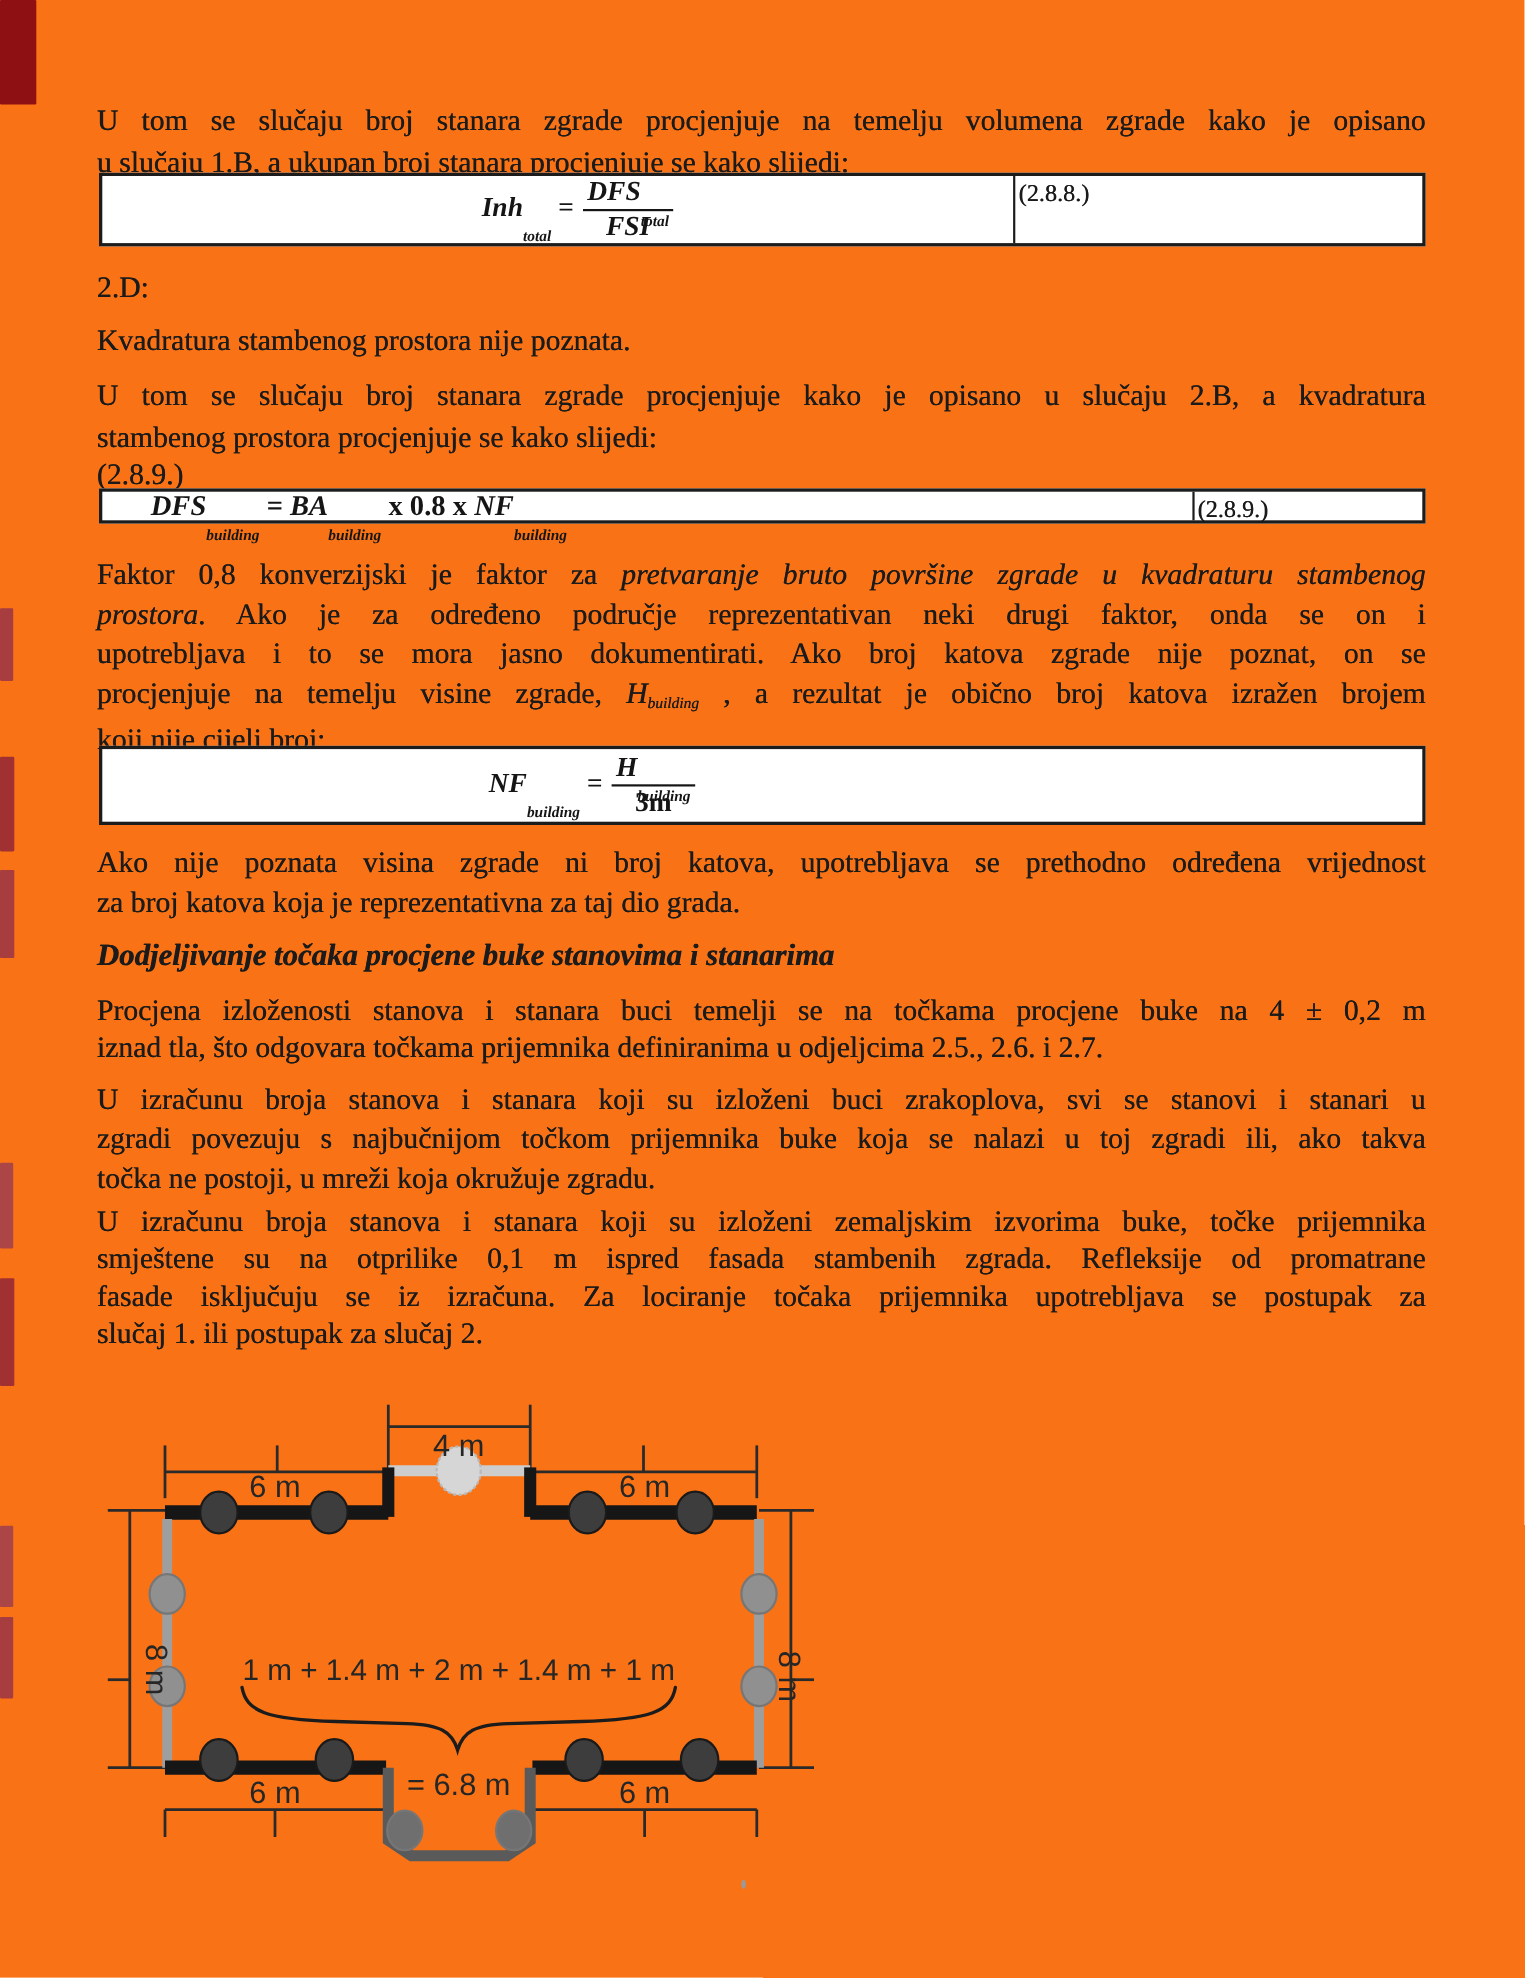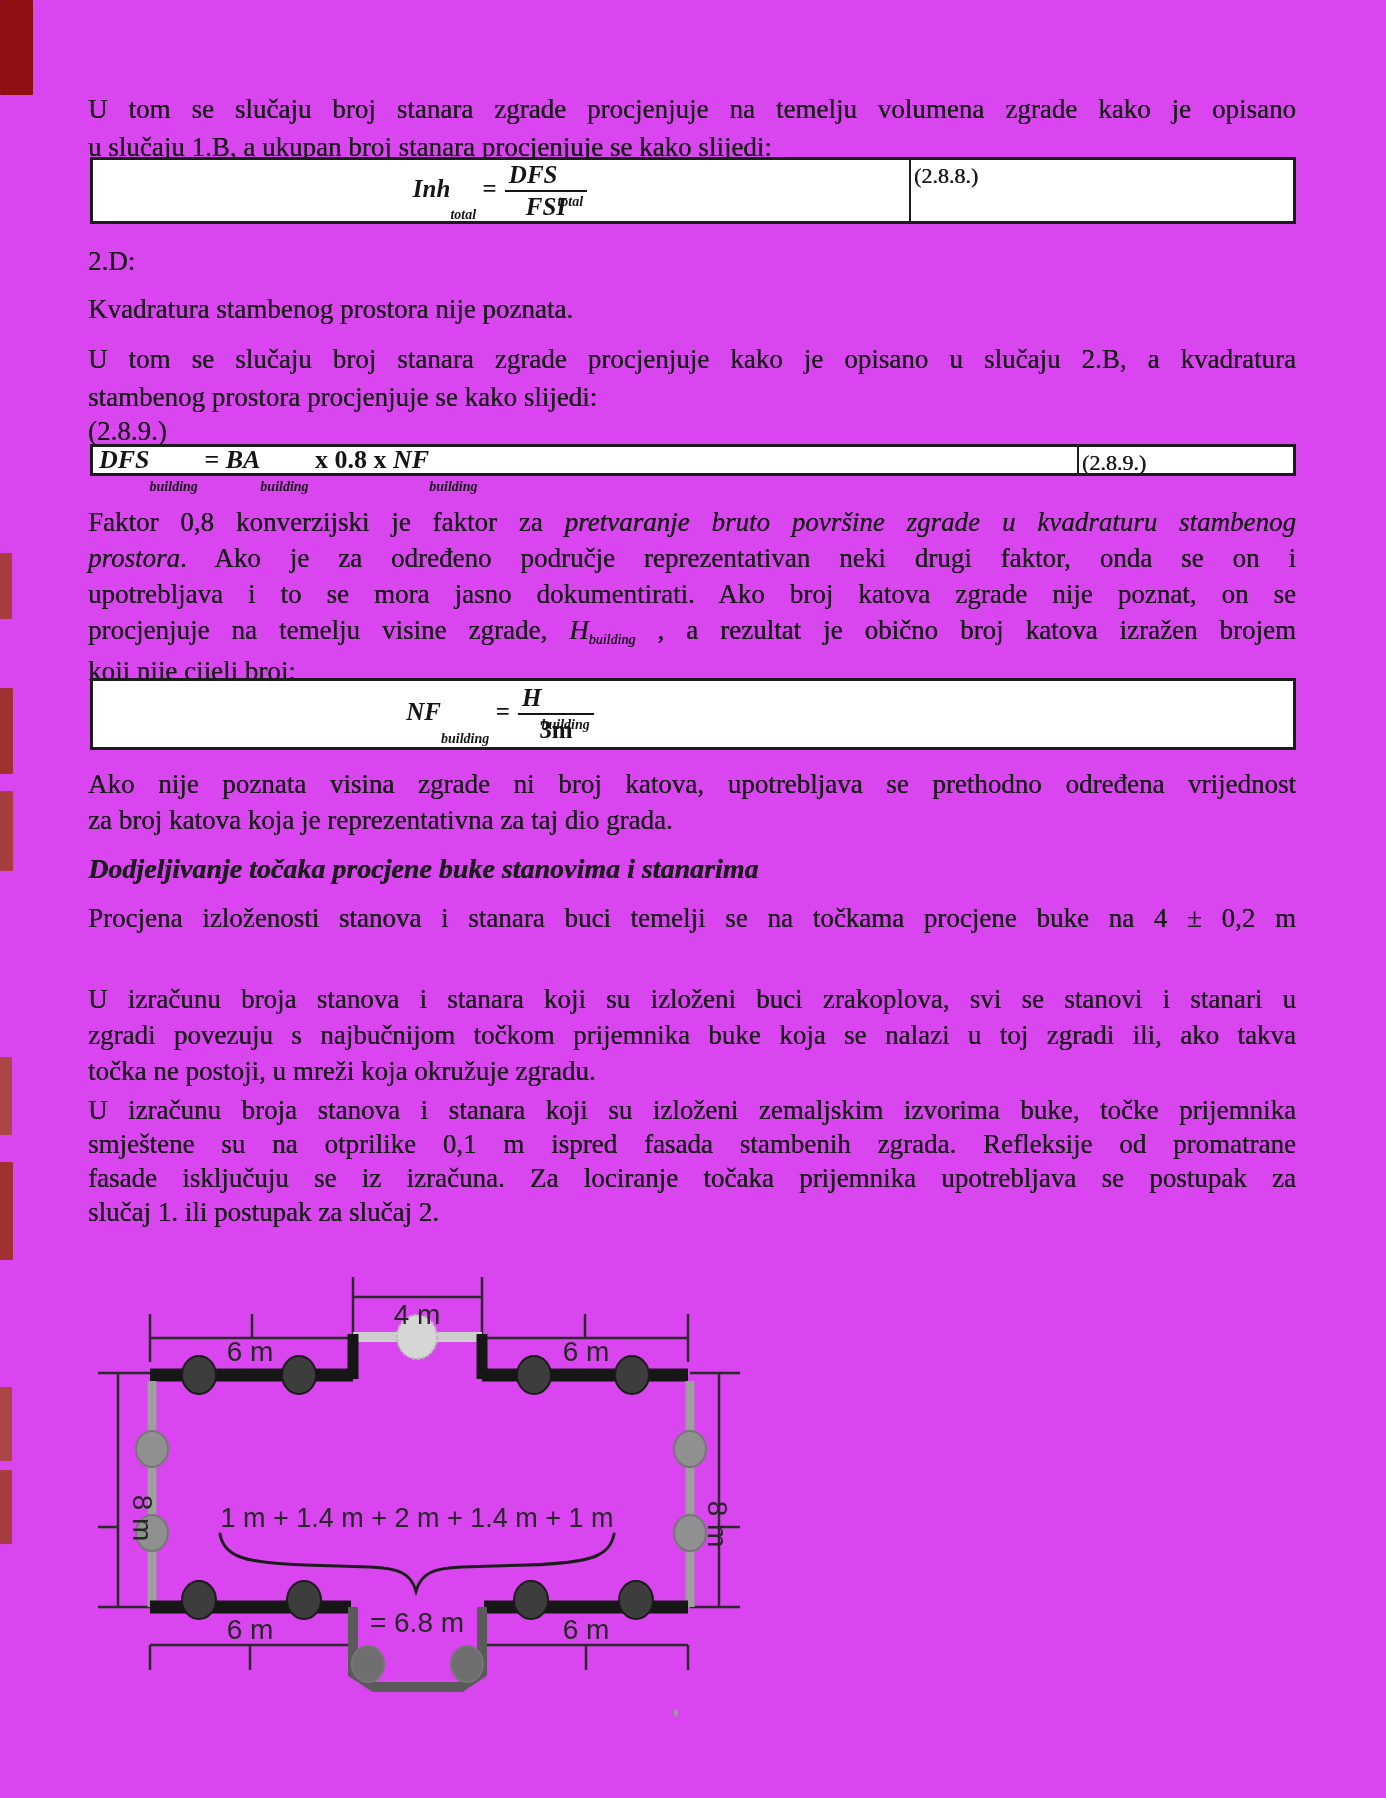--- a/index.html
+++ b/index.html
@@ -1,30 +1,30 @@
 <!DOCTYPE html>
 <html><head>
 <meta charset="utf-8">
 <style>
   html,body{margin:0;padding:0;background:#ffffff;}
-  .page{position:relative;width:1386px;height:1798px;background:#d946ef;overflow:hidden;
+  .page{position:relative;width:1386px;height:1798px;background:#f97316;overflow:hidden;
         font-family:"Liberation Serif", serif;color:#1b1b1b;}
   .redmark{position:absolute;border-radius:1px;}
   .para{position:absolute;left:88px;width:1208px;font-size:27px;line-height:36px;
         text-shadow:0.3px 0 0 currentColor;}
   .lh34{line-height:34px;} .lh38{line-height:38px;}
   .jl{text-align:justify;text-align-last:justify;}
   .ll{text-align:left;}
   .single{position:absolute;left:88px;font-size:27px;text-shadow:0.3px 0 0 currentColor;}
   .doc-heading{position:absolute;left:88px;font-size:28px;font-weight:bold;font-style:italic;
         text-shadow:0.4px 0 0 currentColor;}
   
   .fbox{position:absolute;left:90px;width:1206px;border:3px solid #1c1c1c;display:flex;
         box-sizing:border-box;background:#fff;}
-  .fcell-l{position:relative;display:flex;align-items:center;box-sizing:border-box;}
+  .fcell-l{position:relative;display:flex;align-items:center;box-sizing:border-box;margin-left:38px;}
   .fcell-r{border-left:2px solid #1c1c1c;box-sizing:border-box;padding:3px 2px 0 3px;
         font-size:22px;text-shadow:0.3px 0 0 currentColor;}
   .math{font-family:"Liberation Serif",serif;font-weight:bold;font-style:italic;font-size:25px;
         color:#151515;white-space:nowrap;}
   .math sub{font-size:14px;font-style:italic;vertical-align:baseline;position:relative;top:23px;}
   .frac{display:inline-block;vertical-align:middle;text-align:center;margin:0 2px;}
   .frac .num{display:block;padding:0 4px 1px 4px;}
   .frac .den{display:block;border-top:2.5px solid #151515;padding:1px 4px 0 4px;}
   .upright{font-style:normal;}
   .center-cell{justify-content:center;}
@@ -108,20 +108,21 @@
 
   <div class="para" style="top:766px">
     <div class="jl">Ako nije poznata visina zgrade ni broj katova, upotrebljava se prethodno određena vrijednost</div>
     <div class="ll">za broj katova koja je reprezentativna za taj dio grada.</div>
   </div>
 
   <div class="doc-heading" style="top:853px">Dodjeljivanje točaka procjene buke stanovima i stanarima</div>
 
   <div class="para lh34" style="top:901px">
     <div class="jl">Procjena izloženosti stanova i stanara buci temelji se na točkama procjene buke na 4 ± 0,2 m</div>
+    <div class="ll">iznad tla, što odgovara točkama prijemnika definiranima u odjeljcima 2.5., 2.6. i 2.7.</div>
   </div>
 
   <div class="para" style="top:981px">
     <div class="jl">U izračunu broja stanova i stanara koji su izloženi buci zrakoplova, svi se stanovi i stanari u</div>
     <div class="jl">zgradi povezuju s najbučnijom točkom prijemnika buke koja se nalazi u toj zgradi ili, ako takva</div>
     <div class="ll">točka ne postoji, u mreži koja okružuje zgradu.</div>
   </div>
 
   <div class="para lh34" style="top:1093px">
     <div class="jl">U izračunu broja stanova i stanara koji su izloženi zemaljskim izvorima buke, točke prijemnika</div>

